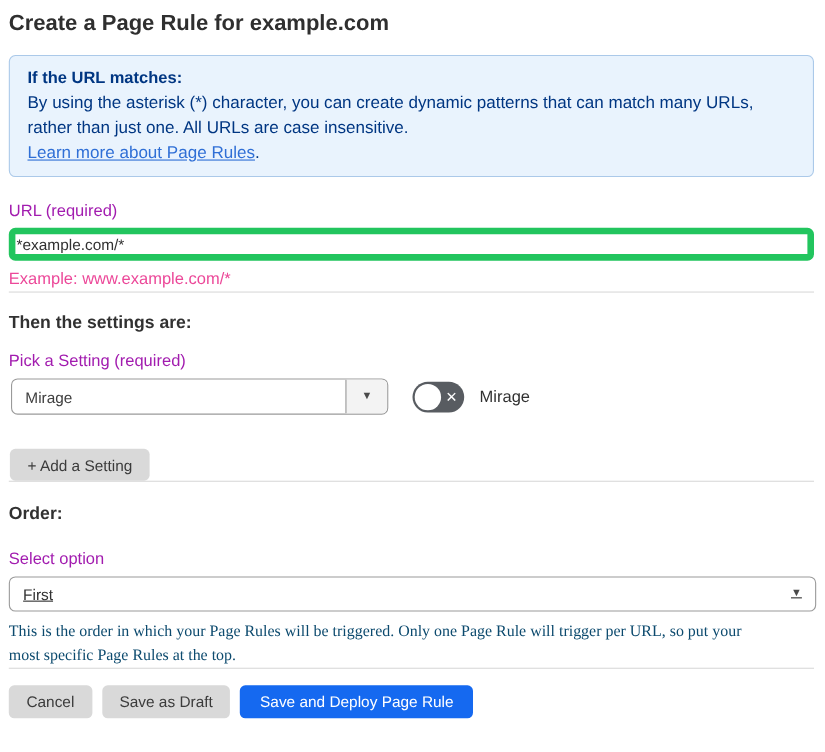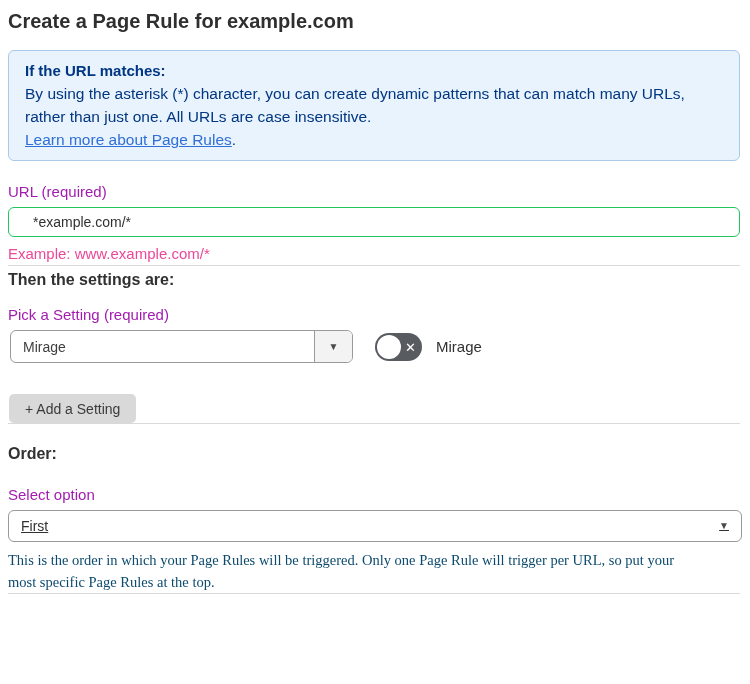--- a/index.html
+++ b/index.html
@@ -35,43 +35,43 @@
     cursor: pointer;
   }
   .info-link-suffix { color: #003682; }
 
   .field-label { margin-top: 22px; font-size: 15px; color: #a21caf; line-height: 18px; }
 
   .text-input {
     margin-top: 6px;
     width: 732px;
     height: 30px;
-    border: 1px solid #22c55e;
-    border-radius: 6px;
-    padding: 0 24px;
+    border: 6px solid #22c55e;
+    border-radius: 6px;
+    padding: 0 1px;
     font-family: "Liberation Sans", sans-serif;
     font-size: 14px;
     color: #313131;
     background: #fff;
     outline: none;
     display: block;
   }
   .field-hint { margin-top: 6px; font-size: 15px; color: #ec4899; line-height: 22px; }
 
   hr.rule {
     border: none;
     border-top: 1px solid #d9d9d9;
     margin: 0;
   }
   .hr1 { margin-top: 12px; }
   .hr2 { margin-top: 15px; }
   .hr3 { margin-top: 8px; }
 
   h2.section-heading {
-    margin-top: 4px;
+    margin-top: 18px;
     font-size: 16px;
     font-weight: bold;
     color: #313131;
     line-height: 20px;
   }
   h2.order-heading { margin-top: 20px; }
 
   .pick-label { margin-top: 16px; }
 
   .setting-row {
@@ -233,14 +233,19 @@
     <span class="arrow-glyph">▼</span>
   </div>
 
   <div class="help-text">
     <div>This is the order in which your Page Rules will be triggered. Only one Page Rule will trigger per URL, so put your</div>
     <div>most specific Page Rules at the top.</div>
   </div>
 
   <hr class="rule hr3">
 
+  <div class="footer-row">
+    <button class="btn-gray">Cancel</button>
+    <button class="btn-gray">Save as Draft</button>
+    <button class="btn-blue">Save and Deploy Page Rule</button>
+  </div>
 
 </div>
 
 </body></html>

